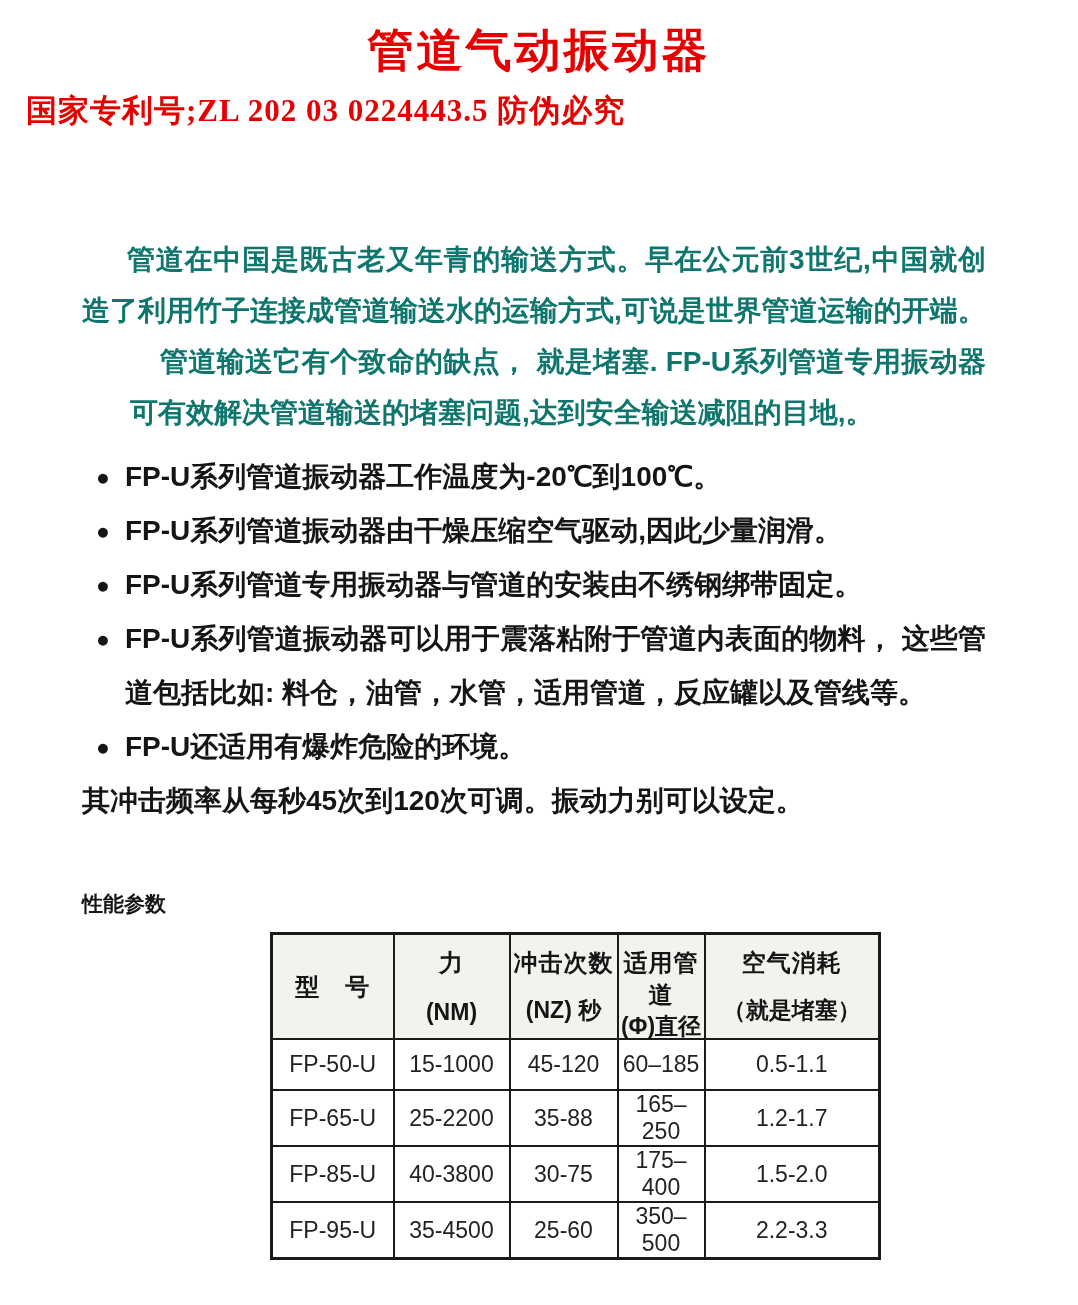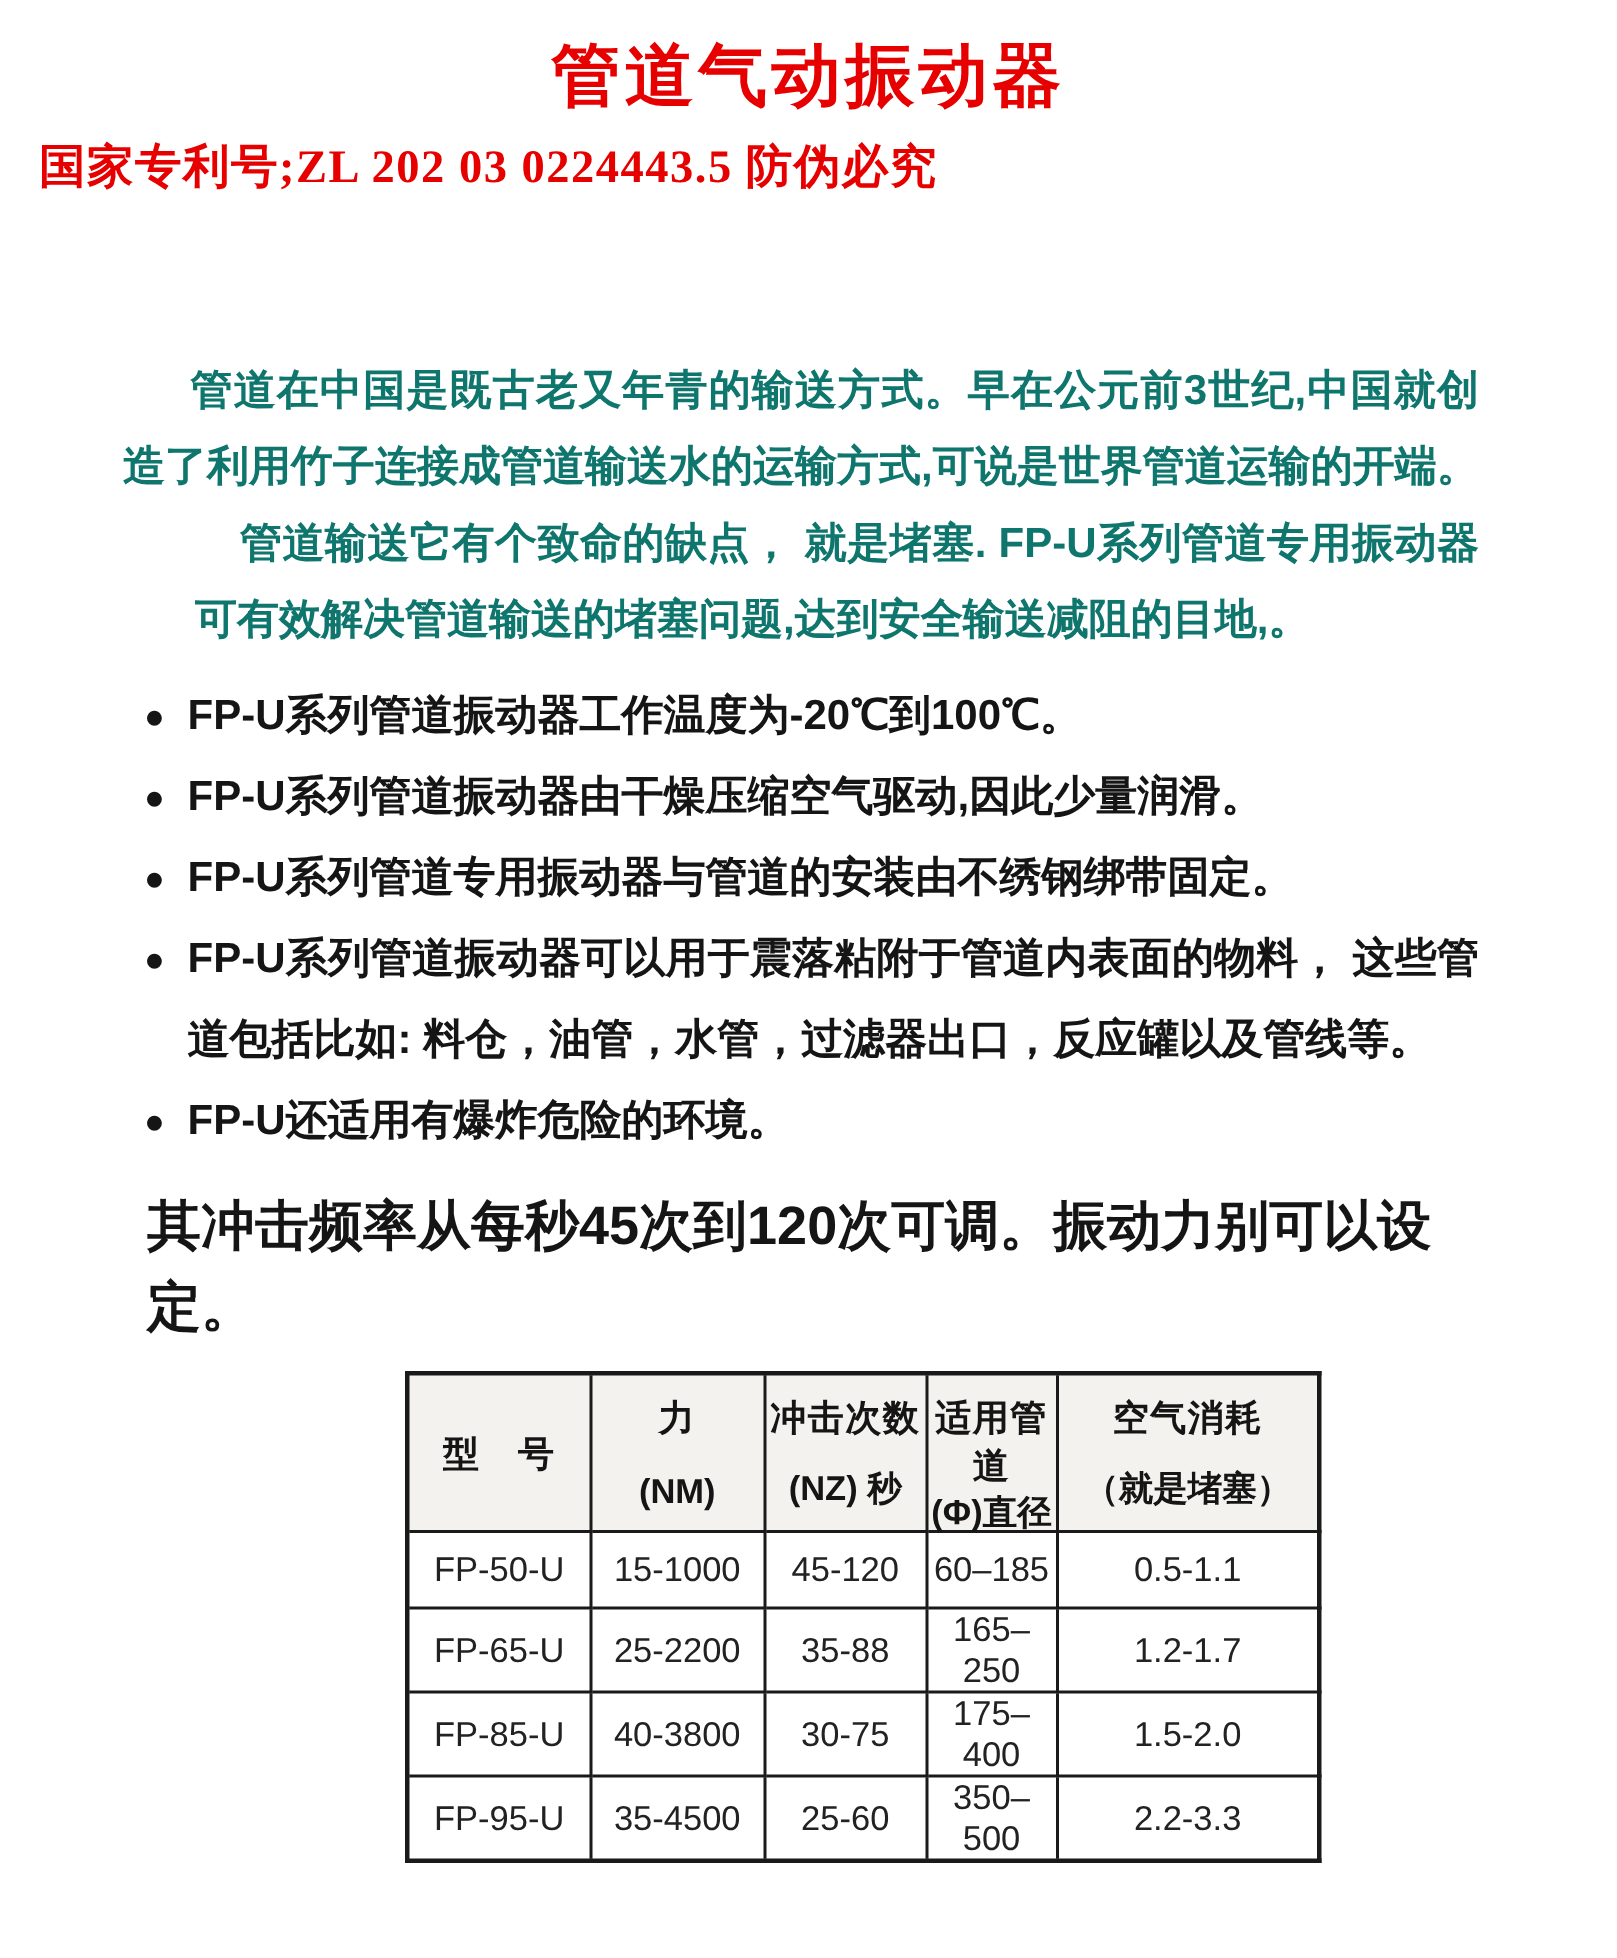--- a/index.html
+++ b/index.html
@@ -68,22 +68,22 @@
     color: #151515;
   }
   .blt {
     position: absolute;
     left: 14px;
     top: 0;
     line-height: 54px;
     font-size: 23px;
   }
   .closing-line {
-    margin: 16px;
-    font-size: 36px;
+    margin: 0;
+    font-size: 28px;
     font-weight: bold;
     line-height: 54px;
     color: #151515;
   }
   .perf-heading {
     margin: 62px 0 0 0;
     font-size: 21px;
     font-weight: bold;
     color: #151515;
   }
@@ -144,30 +144,31 @@
       <li class="feature-item">
         <span class="blt">●</span>
         <span>FP-U系列管道振动器由干燥压缩空气驱动,因此少量润滑。</span>
       </li>
       <li class="feature-item">
         <span class="blt">●</span>
         <span>FP-U系列管道专用振动器与管道的安装由不绣钢绑带固定。</span>
       </li>
       <li class="feature-item">
         <span class="blt">●</span>
-        <span>FP-U系列管道振动器可以用于震落粘附于管道内表面的物料， 这些管道包括比如: 料仓，油管，水管，过滤器出口，反应罐以及管线等。</span>
+        <span>FP-U系列管道振动器可以用于震落粘附于管道内表面的物料， 这些管道包括比如: 料仓，油管，水管，适用管道，反应罐以及管线等。</span>
       </li>
       <li class="feature-item">
         <span class="blt">●</span>
         <span>FP-U还适用有爆炸危险的环境。</span>
       </li>
     </ul>
 
     <p class="closing-line">其冲击频率从每秒45次到120次可调。振动力别可以设定。</p>
 
+    <h3 class="perf-heading">性能参数</h3>
 
     <table class="spec-table">
       <colgroup>
         <col style="width:122px">
         <col style="width:116px">
         <col style="width:108px">
         <col style="width:87px">
         <col style="width:175px">
       </colgroup>
       <thead>

